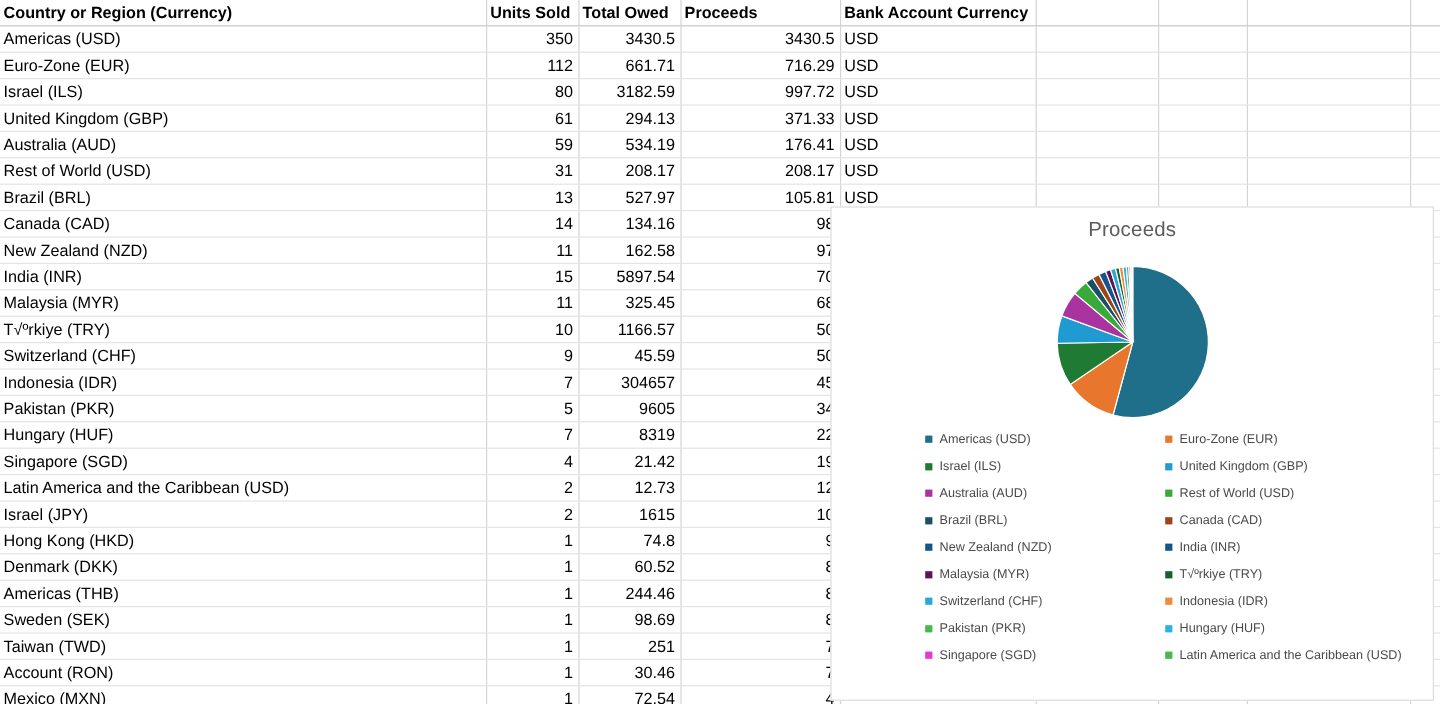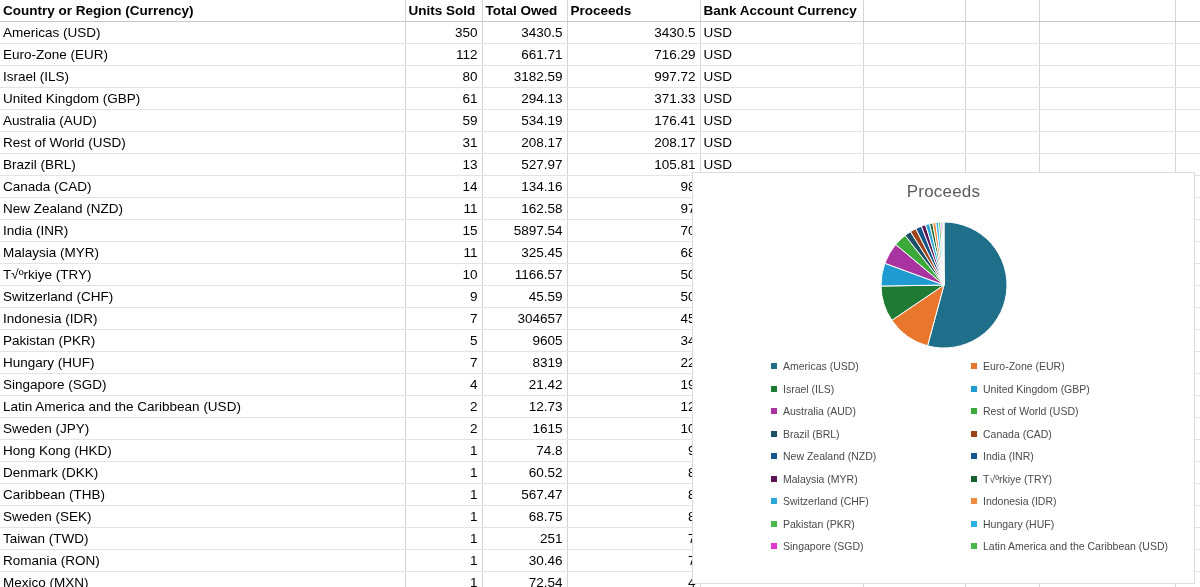--- a/index.html
+++ b/index.html
@@ -324,21 +324,21 @@
         <td class="col-b num">2</td>
         <td class="col-c num">12.73</td>
         <td class="col-d num">12</td>
         <td class="col-e"></td>
         <td class="col-f"></td>
         <td class="col-g"></td>
         <td class="col-h"></td>
         <td class="col-i"></td>
       </tr>
       <tr>
-        <td class="col-a">Sweden (JPY)</td>
+        <td class="col-a">Israel (JPY)</td>
         <td class="col-b num">2</td>
         <td class="col-c num">1615</td>
         <td class="col-d num">10</td>
         <td class="col-e"></td>
         <td class="col-f"></td>
         <td class="col-g"></td>
         <td class="col-h"></td>
         <td class="col-i"></td>
       </tr>
       <tr>
@@ -357,54 +357,54 @@
         <td class="col-b num">1</td>
         <td class="col-c num">60.52</td>
         <td class="col-d num">8</td>
         <td class="col-e"></td>
         <td class="col-f"></td>
         <td class="col-g"></td>
         <td class="col-h"></td>
         <td class="col-i"></td>
       </tr>
       <tr>
-        <td class="col-a">Caribbean (THB)</td>
-        <td class="col-b num">1</td>
-        <td class="col-c num">567.47</td>
+        <td class="col-a">Americas (THB)</td>
+        <td class="col-b num">1</td>
+        <td class="col-c num">244.46</td>
         <td class="col-d num">8</td>
         <td class="col-e"></td>
         <td class="col-f"></td>
         <td class="col-g"></td>
         <td class="col-h"></td>
         <td class="col-i"></td>
       </tr>
       <tr>
         <td class="col-a">Sweden (SEK)</td>
         <td class="col-b num">1</td>
-        <td class="col-c num">68.75</td>
+        <td class="col-c num">98.69</td>
         <td class="col-d num">8</td>
         <td class="col-e"></td>
         <td class="col-f"></td>
         <td class="col-g"></td>
         <td class="col-h"></td>
         <td class="col-i"></td>
       </tr>
       <tr>
         <td class="col-a">Taiwan (TWD)</td>
         <td class="col-b num">1</td>
         <td class="col-c num">251</td>
         <td class="col-d num">7</td>
         <td class="col-e"></td>
         <td class="col-f"></td>
         <td class="col-g"></td>
         <td class="col-h"></td>
         <td class="col-i"></td>
       </tr>
       <tr>
-        <td class="col-a">Romania (RON)</td>
+        <td class="col-a">Account (RON)</td>
         <td class="col-b num">1</td>
         <td class="col-c num">30.46</td>
         <td class="col-d num">7</td>
         <td class="col-e"></td>
         <td class="col-f"></td>
         <td class="col-g"></td>
         <td class="col-h"></td>
         <td class="col-i"></td>
       </tr>
       <tr>

